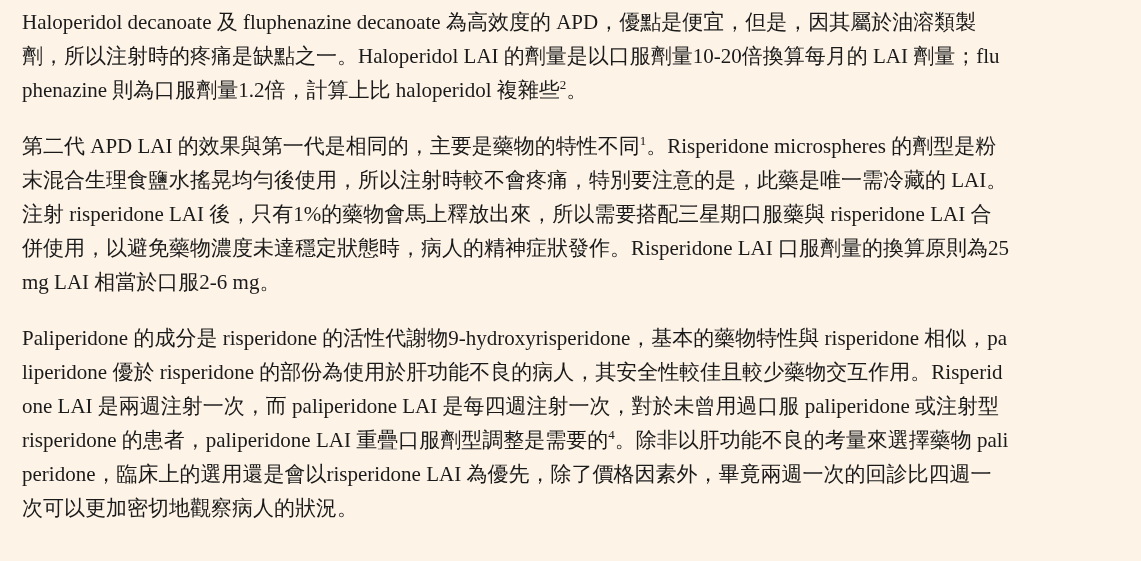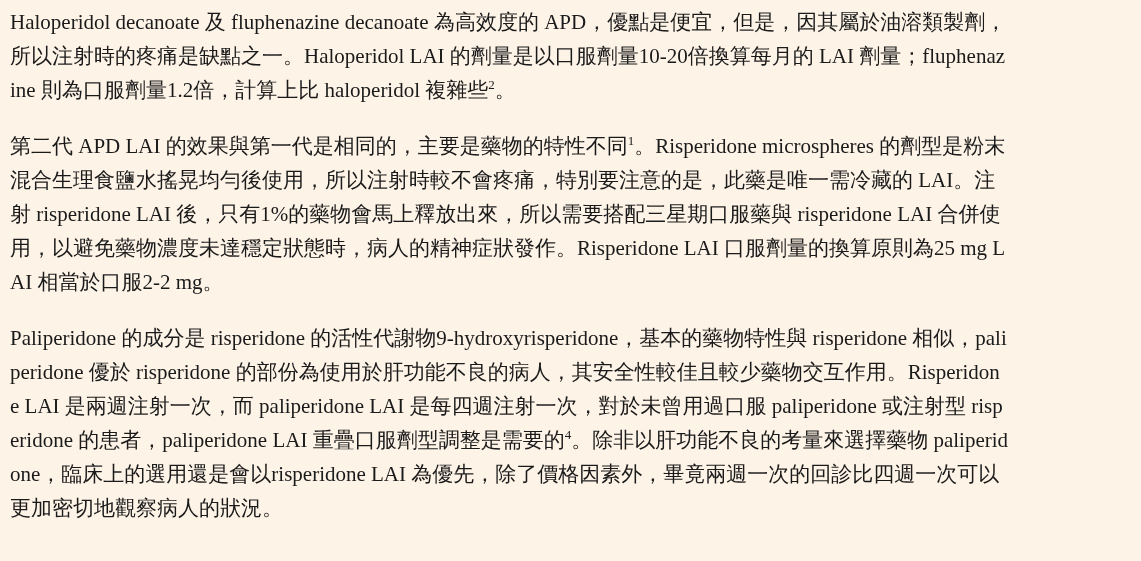--- a/index.html
+++ b/index.html
@@ -10,37 +10,37 @@
     body {
       width: 1141px;
       height: 561px;
       overflow: hidden;
       color: #1a1a1a;
       font-family: "Liberation Serif", "DejaVu Serif", serif;
       font-size: 21px;
       line-height: 34px;
     }
     .doc {
-      padding: 5px 12px 0 10px;
+      padding: 5px 12px 0 22px;
       box-sizing: border-box;
       width: 1021px;
     }
     .para {
       margin: 0 0 22px 0;
       text-align: left;
       word-break: break-all;
     }
     .para sup {
       font-size: 13px;
       line-height: 0;
       vertical-align: super;
     }
   </style>
 </head>
 <body>
 
 <div class="doc">
   <p class="para"><span>Haloperidol decanoate 及 fluphenazine decanoate 為高效度的 APD，優點是便宜，但是，因其屬於油溶類製劑，所以注射時的疼痛是缺點之一。Haloperidol LAI 的劑量是以口服劑量10-20倍換算每月的 LAI 劑量；fluphenazine 則為口服劑量1.2倍，計算上比 haloperidol 複雜些</span><sup>2</sup><span>。</span></p>
 
-  <p class="para"><span>第二代 APD LAI 的效果與第一代是相同的，主要是藥物的特性不同</span><sup>1</sup><span>。Risperidone microspheres 的劑型是粉末混合生理食鹽水搖晃均勻後使用，所以注射時較不會疼痛，特別要注意的是，此藥是唯一需冷藏的 LAI。注射 risperidone LAI 後，只有1%的藥物會馬上釋放出來，所以需要搭配三星期口服藥與 risperidone LAI 合併使用，以避免藥物濃度未達穩定狀態時，病人的精神症狀發作。Risperidone LAI 口服劑量的換算原則為25 mg LAI 相當於口服2-2 mg。</span></p>
+  <p class="para"><span>第二代 APD LAI 的效果與第一代是相同的，主要是藥物的特性不同</span><sup>1</sup><span>。Risperidone microspheres 的劑型是粉末混合生理食鹽水搖晃均勻後使用，所以注射時較不會疼痛，特別要注意的是，此藥是唯一需冷藏的 LAI。注射 risperidone LAI 後，只有1%的藥物會馬上釋放出來，所以需要搭配三星期口服藥與 risperidone LAI 合併使用，以避免藥物濃度未達穩定狀態時，病人的精神症狀發作。Risperidone LAI 口服劑量的換算原則為25 mg LAI 相當於口服2-6 mg。</span></p>
 
   <p class="para"><span>Paliperidone 的成分是 risperidone 的活性代謝物9-hydroxyrisperidone，基本的藥物特性與 risperidone 相似，paliperidone 優於 risperidone 的部份為使用於肝功能不良的病人，其安全性較佳且較少藥物交互作用。Risperidone LAI 是兩週注射一次，而 paliperidone LAI 是每四週注射一次，對於未曾用過口服 paliperidone 或注射型 risperidone 的患者，paliperidone LAI 重疊口服劑型調整是需要的</span><sup>4</sup><span>。除非以肝功能不良的考量來選擇藥物 paliperidone，臨床上的選用還是會以risperidone LAI 為優先，除了價格因素外，畢竟兩週一次的回診比四週一次可以更加密切地觀察病人的狀況。</span></p>
 </div>
 
 </body></html>

